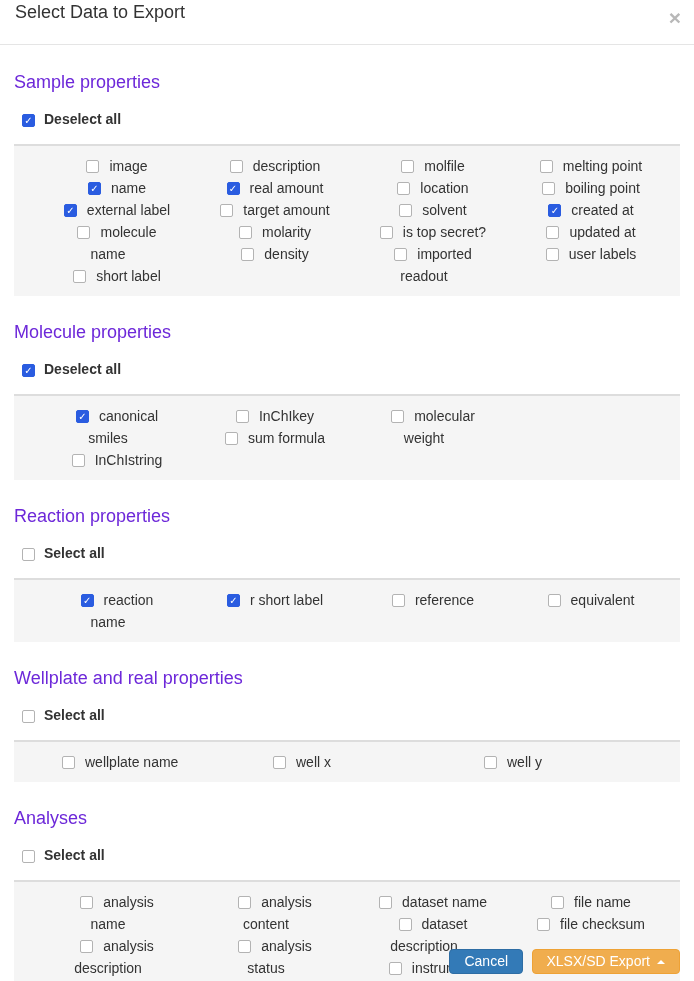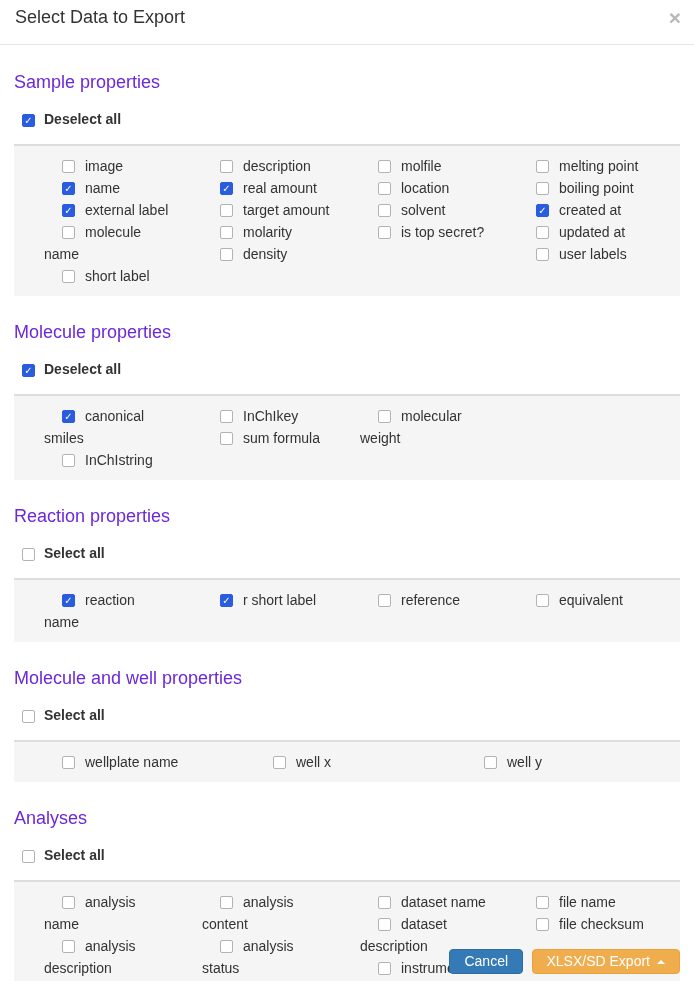--- a/index.html
+++ b/index.html
@@ -12,21 +12,21 @@
   .modal {
     position: relative;
     width: 694px;
     height: 981px;
     background: #fff;
     overflow: hidden;
   }
   
   .modal-header {
     position: relative;
-    padding: 6px 15px;
+    padding: 1px 15px;
     border-bottom: 1px solid #e5e5e5;
     height: 45px;
   }
   .modal-title {
     font-size: 18px;
     font-weight: 500;
     color: #333;
     margin: 0;
     line-height: 23px;
   }
@@ -65,21 +65,21 @@
     margin-left: 9px;
     vertical-align: 1px;
   }
   .panel {
     background: var(--panel-bg, #f5f5f5);
     border-top: 2px solid #ddd;
     display: flex;
     padding: 9px 0;
   }
   .col { display: flex; flex-direction: column; }
-  .cols-4 .col { width: 158px; }
+  .cols-4 .col { width: 158px; text-align: center; }
   .cols-3 .col { width: 211px; }
   .cell {
     display: block;
     padding-left: 30px;
     font-size: 14px;
     line-height: 22px;
     cursor: pointer;
   }
   .cell .cell-label { margin-left: 10px; }
   
@@ -173,20 +173,21 @@
             <label class="cell"><span class="cb checked"></span><span class="cell-label">real amount</span></label>
             <label class="cell"><span class="cb"></span><span class="cell-label">target amount</span></label>
             <label class="cell"><span class="cb"></span><span class="cell-label">molarity</span></label>
             <label class="cell"><span class="cb"></span><span class="cell-label">density</span></label>
           </div>
           <div class="col">
             <label class="cell"><span class="cb"></span><span class="cell-label">molfile</span></label>
             <label class="cell"><span class="cb"></span><span class="cell-label">location</span></label>
             <label class="cell"><span class="cb"></span><span class="cell-label">solvent</span></label>
             <label class="cell"><span class="cb"></span><span class="cell-label">is top secret?</span></label>
+            <label class="cell"><span class="cb"></span><span class="cell-label">imported readout</span></label>
           </div>
           <div class="col">
             <label class="cell"><span class="cb"></span><span class="cell-label">melting point</span></label>
             <label class="cell"><span class="cb"></span><span class="cell-label">boiling point</span></label>
             <label class="cell"><span class="cb checked"></span><span class="cell-label">created at</span></label>
             <label class="cell"><span class="cb"></span><span class="cell-label">updated at</span></label>
             <label class="cell"><span class="cb"></span><span class="cell-label">user labels</span></label>
           </div>
         </div>
       </div>
@@ -220,21 +221,21 @@
           </div>
           <div class="col">
             <label class="cell"><span class="cb"></span><span class="cell-label">reference</span></label>
           </div>
           <div class="col">
             <label class="cell"><span class="cb"></span><span class="cell-label">equivalent</span></label>
           </div>
         </div>
       </div>
       <div class="section">
-        <h3 class="section-title">Molecule and well properties</h3>
+        <h3 class="section-title">Wellplate and real properties</h3>
         <label class="toggle-row"><span class="cb"></span><span class="toggle-label">Select all</span></label>
         <div class="panel cols-3">
           <div class="col">
             <label class="cell"><span class="cb"></span><span class="cell-label">wellplate name</span></label>
           </div>
           <div class="col">
             <label class="cell"><span class="cb"></span><span class="cell-label">well x</span></label>
           </div>
           <div class="col">
             <label class="cell"><span class="cb"></span><span class="cell-label">well y</span></label>

